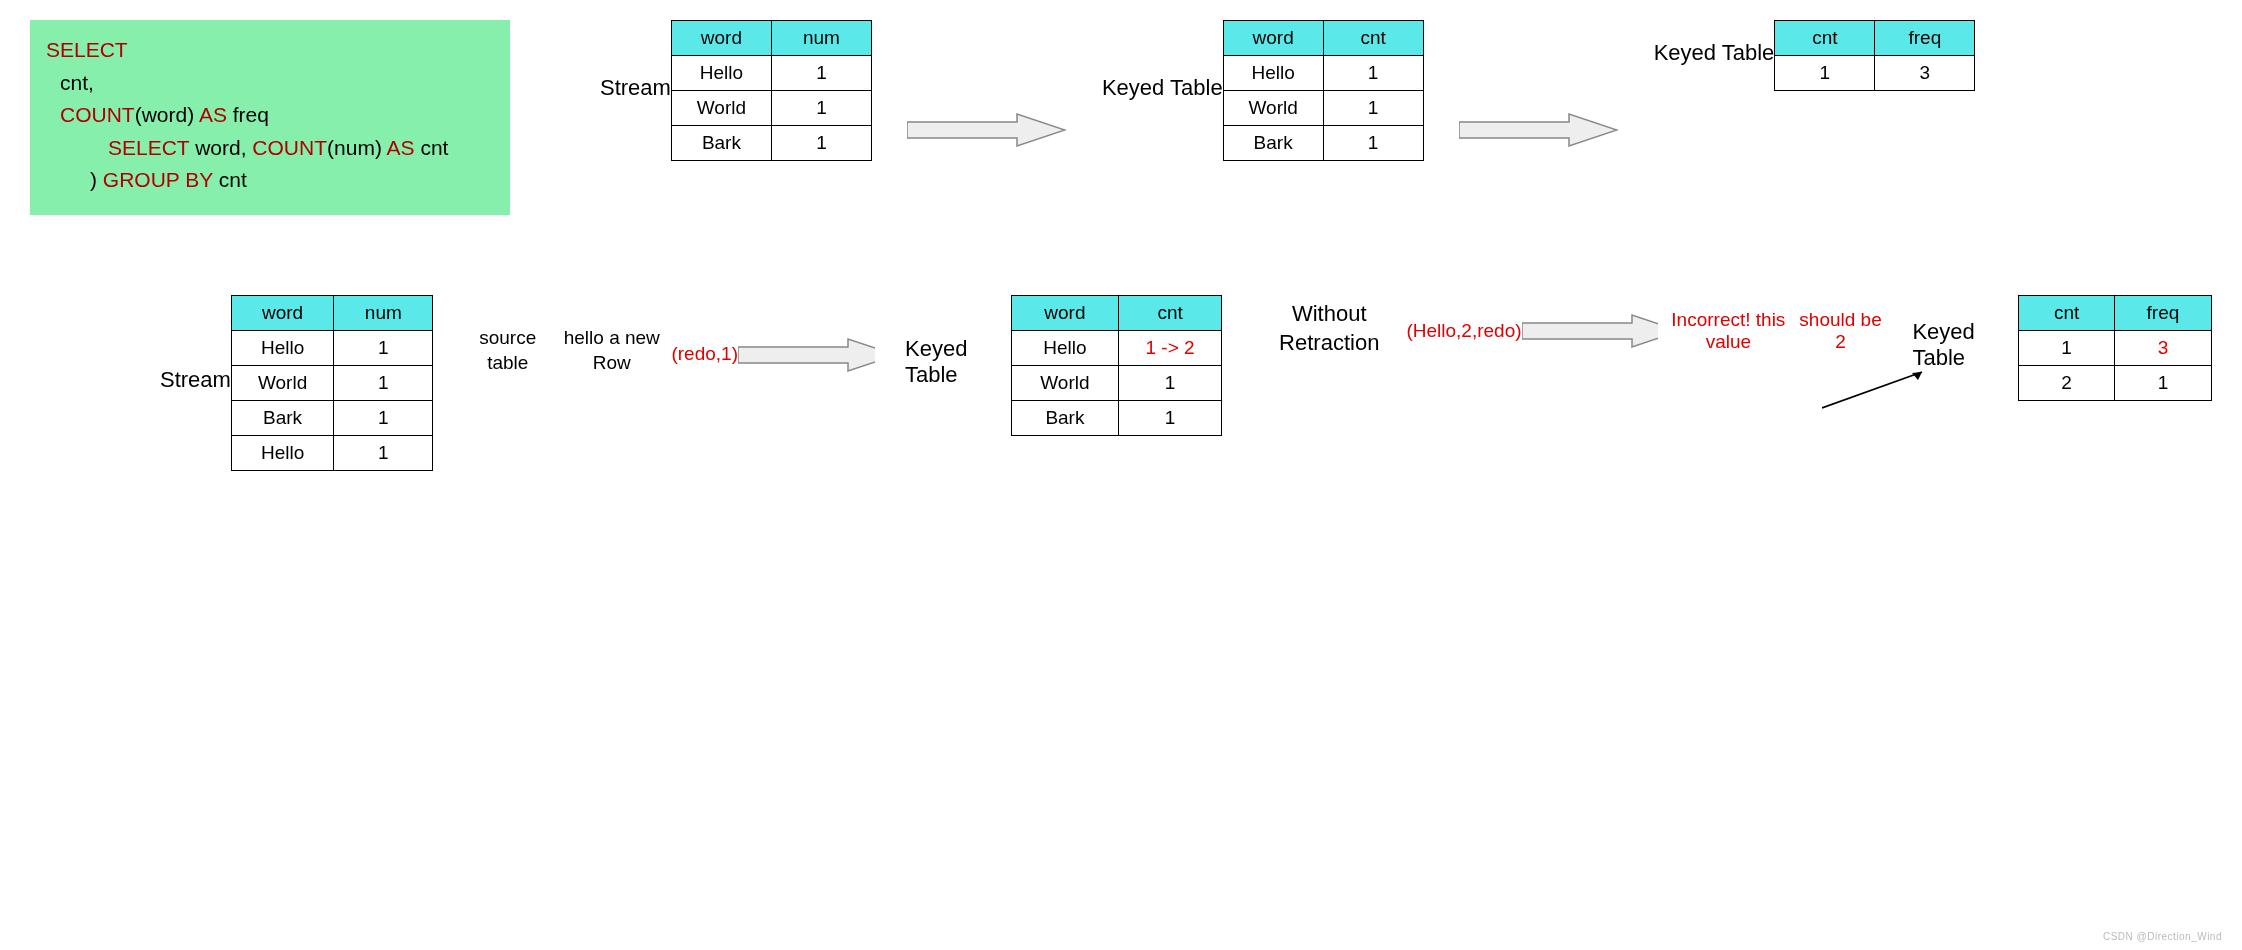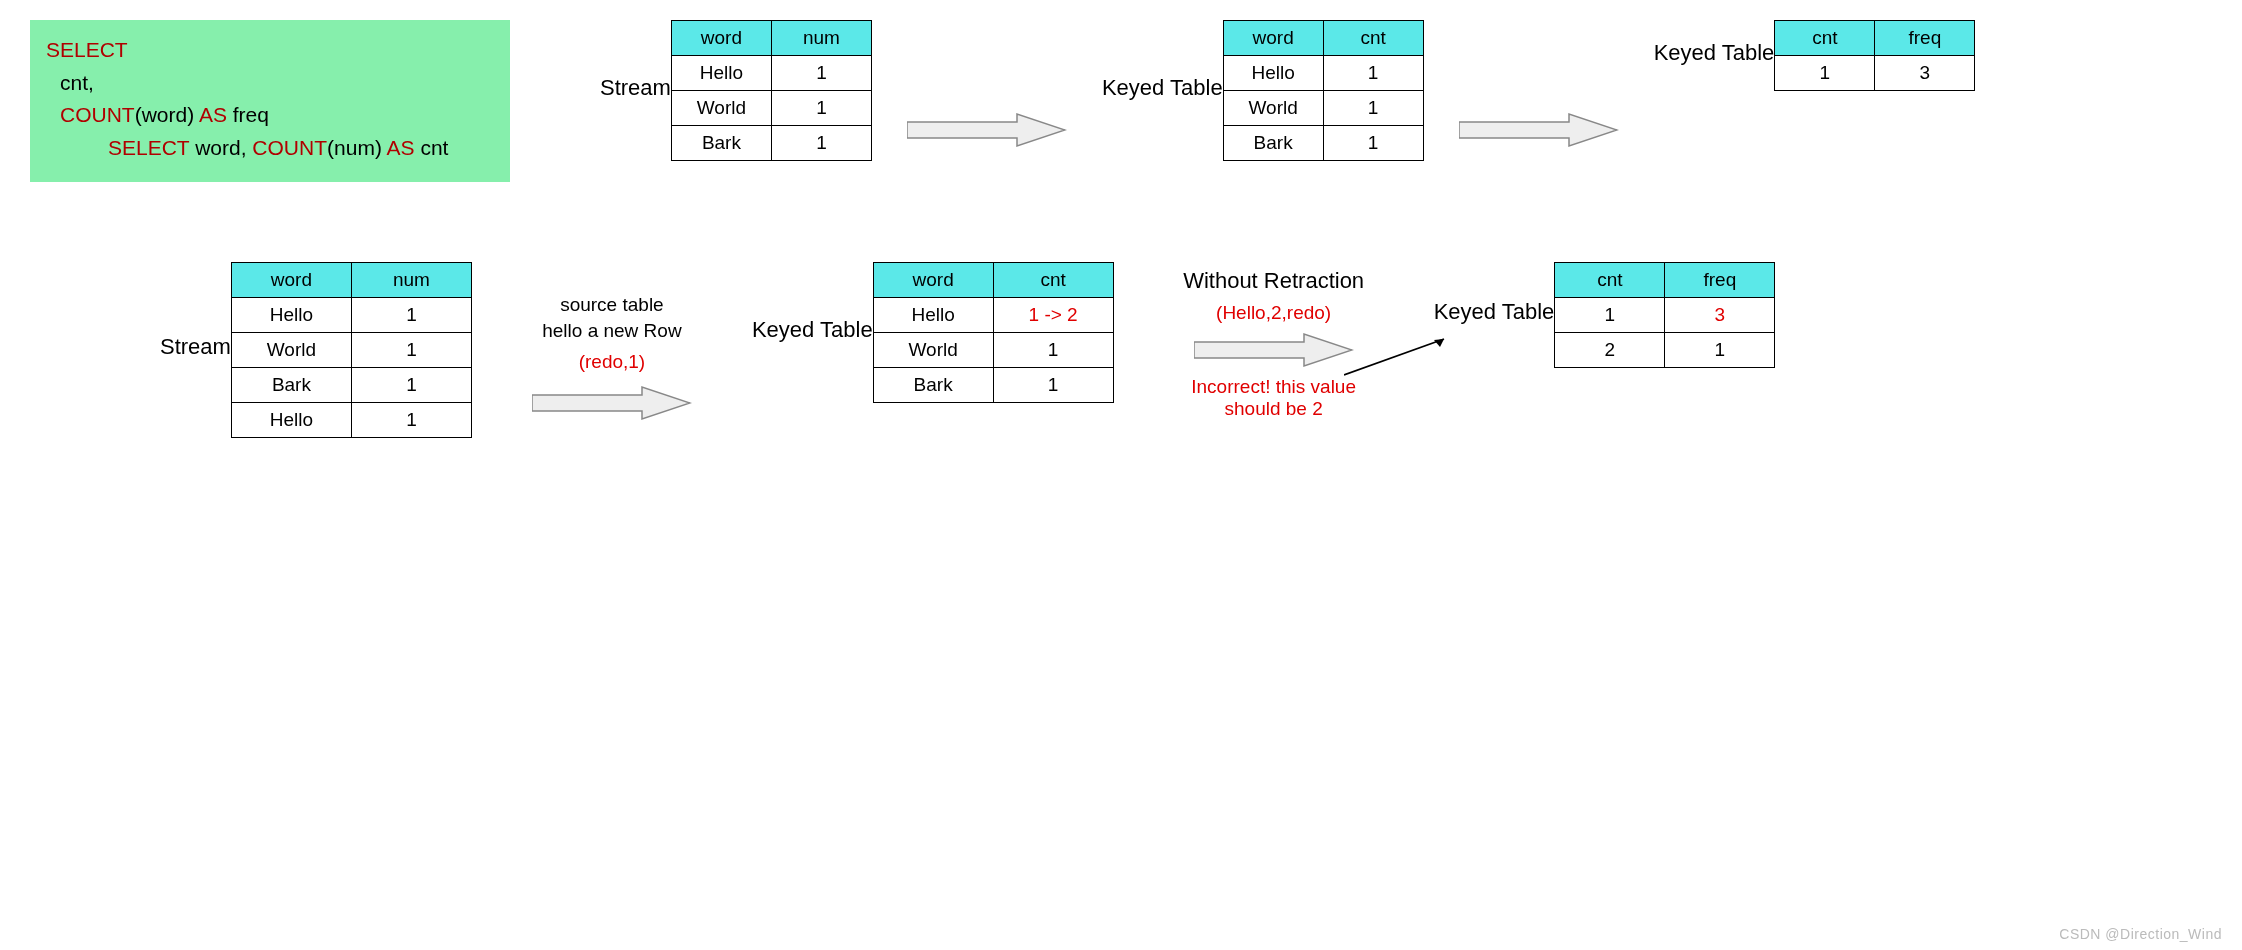--- a/index.html
+++ b/index.html
@@ -31,36 +31,36 @@
     text-align: center;
     font-weight: normal;
   }
   table.data th { background: #5be8e8; }
   .w100 th, .w100 td { width: 100px; }
   .w110 th, .w110 td { width: 110px; }
   .w120 th, .w120 td { width: 120px; }
   .red-row td { border-color: #e00000; color:#000; }
   .redtxt { color: #e00000; }
   .arrow-col {
-    display:flex; flex-direction:column; align-items:center;
+    display:flex; flex-direction:row; align-items:center;
     justify-content:center; min-width:200px;
     padding-top:40px;
   }
   .arrow-svg { width: 160px; height: 40px; }
   .note { font-size: 19px; color:#000; line-height:1.35; text-align:center; }
   .note-red { color:#e00000; text-align:center; font-size:19px; }
   .row2 { margin-top: 80px; align-items:flex-start; }
   .rel { position:relative; }
   .pointer-line{
     position:absolute; left:-90px; top:75px;
     width:110px; height:40px;
   }
   .watermark{
     position:fixed; right:20px; bottom:8px;
-    color:#bbb; font-size:14px; letter-spacing:0.5px;
+    color:#bbb; font-size:10px; letter-spacing:0.5px;
     font-family: sans-serif;
   }
 </style>
 </head>
 <body>
 
 <svg width="0" height="0" style="position:absolute">
   <defs>
     <g id="big-arrow">
       <polygon points="0,12 110,12 110,4 158,20 110,36 110,28 0,28" fill="#eeeeee" stroke="#888" stroke-width="1.5"></polygon>
@@ -74,20 +74,23 @@
     <div><span class="kw">SELECT</span></div>
     <div style="padding-left:14px"><span class="blk">cnt,</span></div>
     <div style="padding-left:14px">
       <span class="kw">COUNT</span><span class="blk">(word)</span>
       <span class="kw">AS</span><span class="blk"> freq</span>
     </div>
     <div style="padding-left:62px">
       <span class="kw">SELECT</span><span class="blk"> word,  </span><span class="kw">COUNT</span><span class="blk">(num)</span>
       <span class="kw">AS</span><span class="blk"> cnt</span>
     </div>
+    <div style="padding-left:44px">
+      <span class="blk">) </span><span class="kw">GROUP BY</span><span class="blk"> cnt</span>
+    </div>
   </div>
 
   <div class="tbl-wrap" style="margin-left:60px">
     <div class="tbl-title">Stream</div>
     <table class="data w100">
       <tbody>
           <tr>
             <th>word</th>
             <th>num</th>
           </tr>

